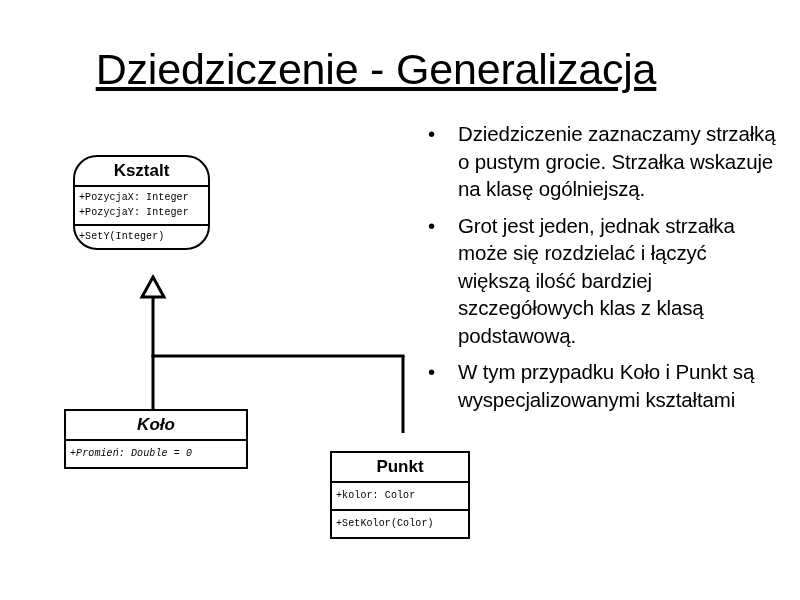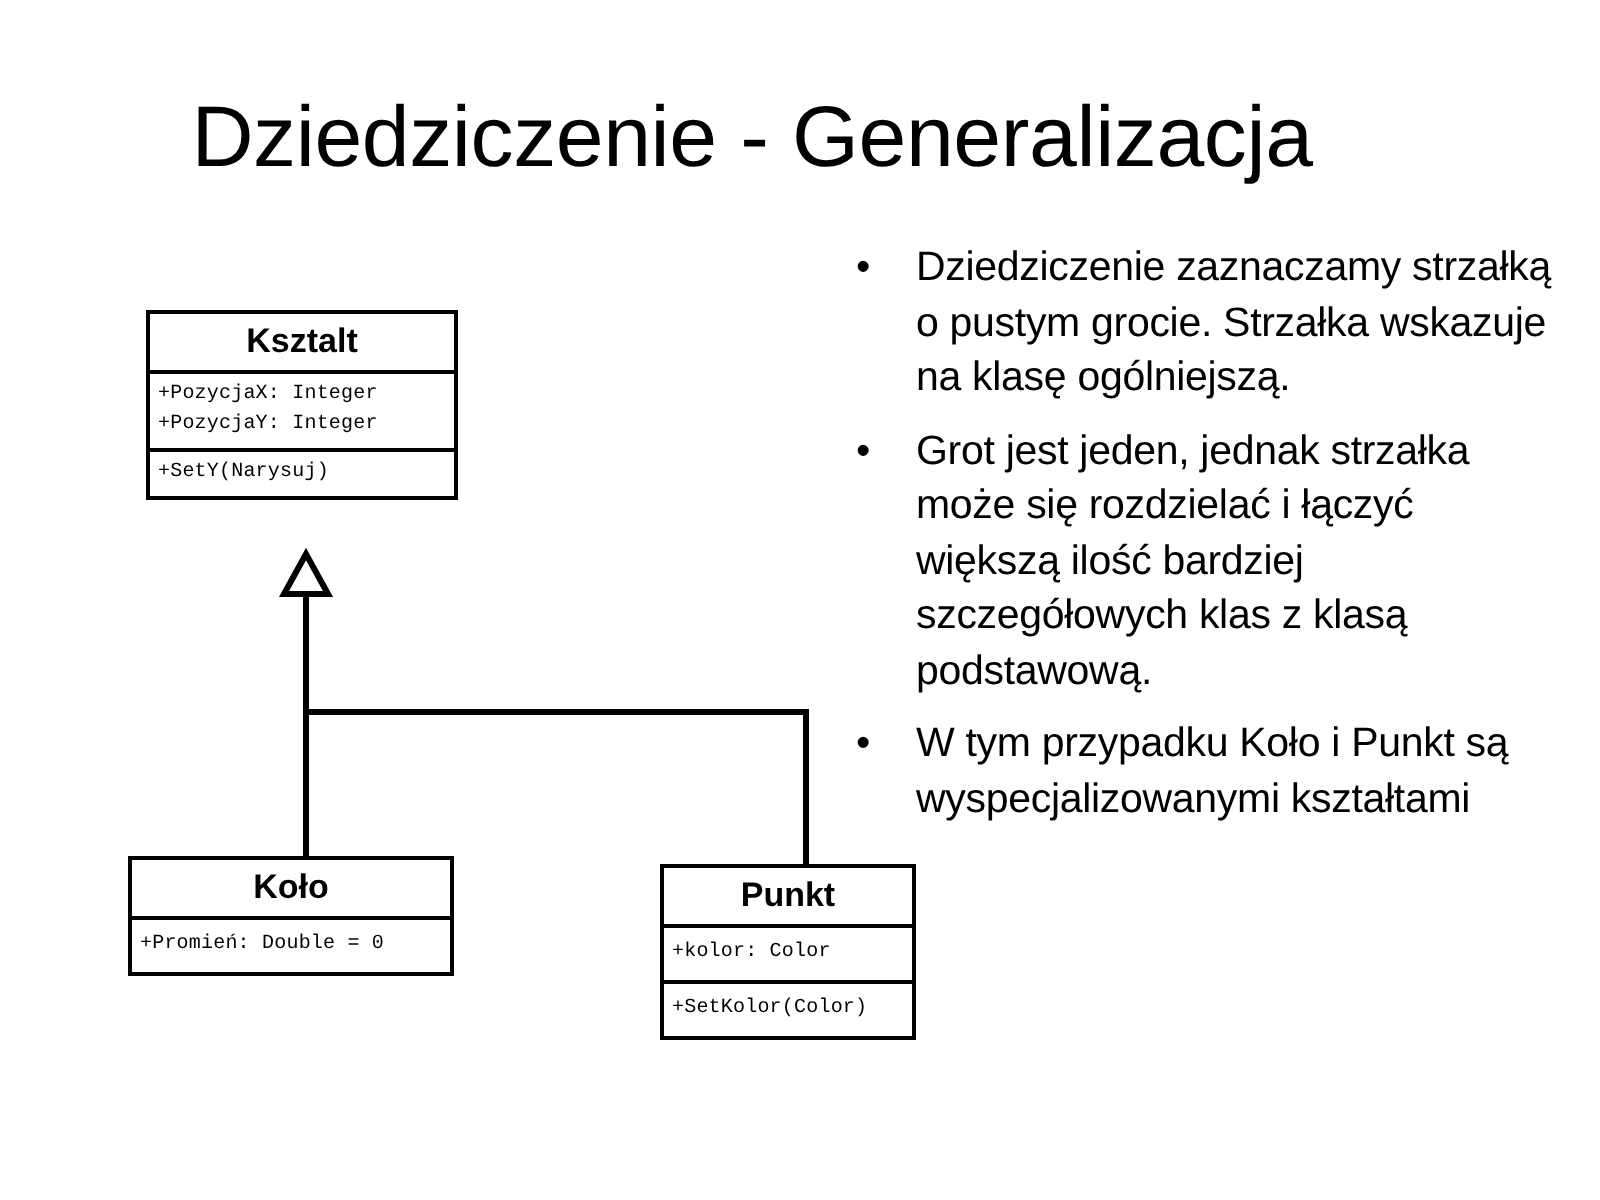--- a/index.html
+++ b/index.html
@@ -21,20 +21,21 @@
     position: absolute;
     left: 0;
     top: 44px;
     width: 752px;
     text-align: center;
     font-size: 43px;
     font-weight: normal;
     line-height: 50px;
     letter-spacing: -0.2px;
     white-space: nowrap;
+    text-decoration: underline;
   }
 
   
   #bullet-list {
     position: absolute;
     left: 418px;
     top: 120px;
     width: 360px;
   }
   .bullet-item {
@@ -75,23 +76,23 @@
   }
   .uml-row {
     font-family: "Liberation Mono", monospace;
     font-size: 10px;
     line-height: 15px;
     padding-left: 4px;
     white-space: pre;
     letter-spacing: 0.1px;
   }
 
-  #class-ksztalt { left: 73px; top: 155px; width: 156px; }
-  #class-kolo    { left: 64px; top: 428px; width: 163px; }
-  #class-punkt   { left: 330px; top: 432px; width: 128px; }
+  #class-ksztalt { left: 73px; top: 155px; width: 137px; border-radius: 24px; }
+  #class-kolo    { left: 64px; top: 409px; width: 184px; font-style: italic; }
+  #class-punkt   { left: 330px; top: 451px; width: 140px; }
 
   #class-kolo .uml-compartment,
   #class-punkt .uml-compartment { padding: 5px 0 6px 0; }
 
   
   #generalization-connector {
     position: absolute;
     left: 0;
     top: 0;
     width: 800px;
@@ -137,21 +138,21 @@
   <polygon points="153,277 164,297 142,297" fill="#ffffff" stroke="#000000" stroke-width="3" stroke-linejoin="miter"></polygon>
 </svg>
 
 <div class="uml-class" id="class-ksztalt">
   <div class="uml-name">Ksztalt</div>
   <div class="uml-compartment">
     <div class="uml-row">+PozycjaX: Integer</div>
     <div class="uml-row">+PozycjaY: Integer</div>
   </div>
   <div class="uml-compartment">
-    <div class="uml-row">+SetY(Narysuj)</div>
+    <div class="uml-row">+SetY(Integer)</div>
   </div>
 </div>
 
 <div class="uml-class" id="class-kolo">
   <div class="uml-name">Koło</div>
   <div class="uml-compartment">
     <div class="uml-row">+Promień: Double = 0</div>
   </div>
 </div>
 

